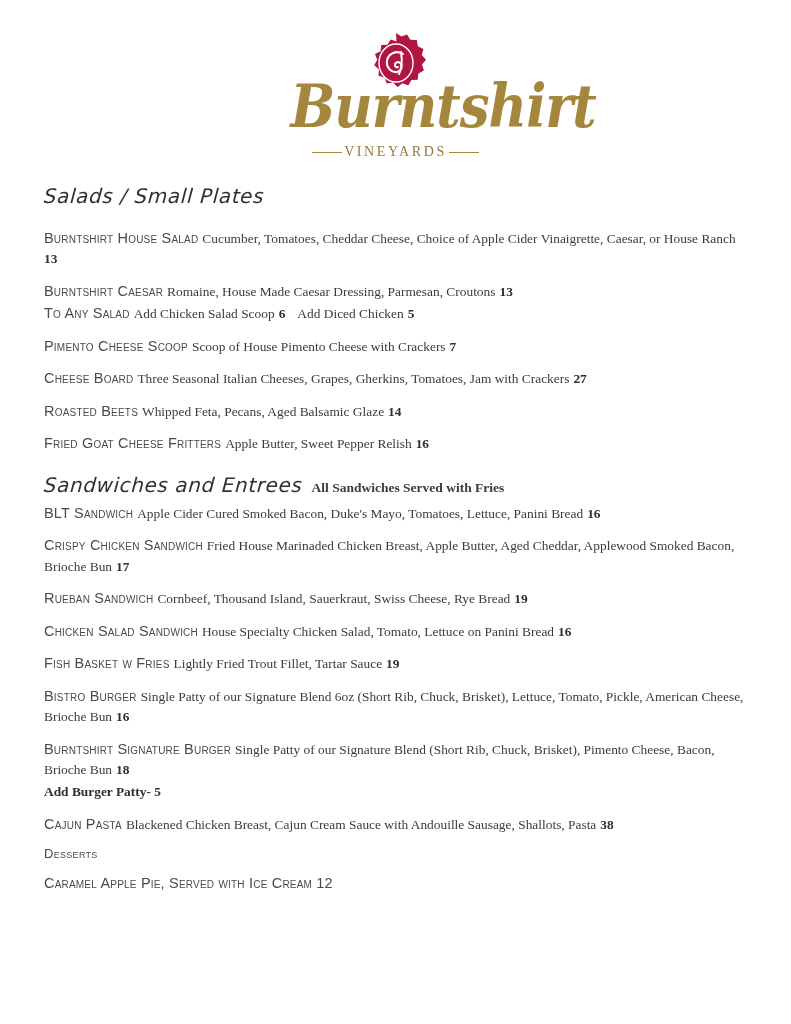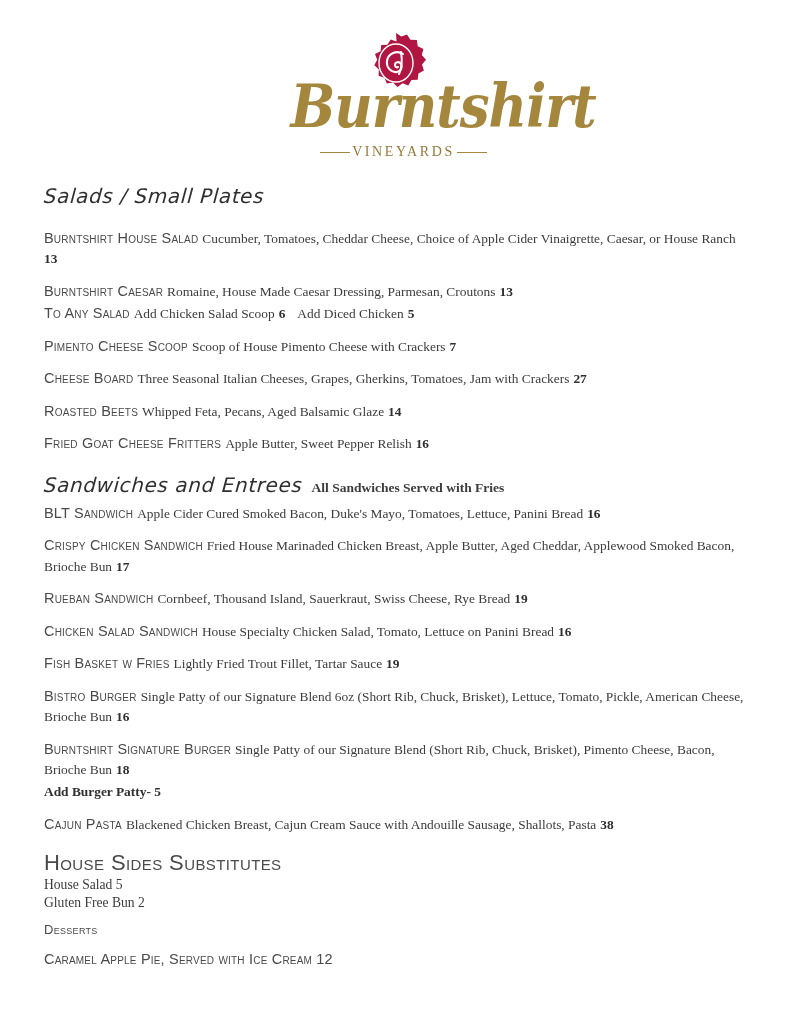--- a/index.html
+++ b/index.html
@@ -54,21 +54,21 @@
     font-style: italic;
     font-weight: 700;
     font-size: 53px;
     line-height: 1;
     letter-spacing: -1px;
     color: #a4873c;
     transform: scaleY(1.12);
   }
   .vineyards-row {
     position: absolute;
-    left: 8px;
+    left: 0;
     top: 112px;
     width: 210px;
     display: flex;
     align-items: center;
     justify-content: center;
     gap: 2px;
   }
   .vin-rule {
     display: block;
     width: 30px;
@@ -311,25 +311,20 @@
 
       <div class="item">
         <span class="item-name">Cajun Pasta</span>
         <span class="item-desc">Blackened Chicken Breast, Cajun Cream Sauce with Andouille Sausage, Shallots, Pasta</span>
         <span class="item-price">38</span>
       </div>
 
     </div>
   </div>
 
-  <div class="sec-sides">
-    <div class="caps-head">House Sides Substitutes</div>
-    <div class="plain-serif">House Salad 5</div>
-    <div class="plain-serif">Gluten Free Bun 2</div>
-  </div>
 
   <div class="sec-desserts">
     <div class="caps-sub">Desserts</div>
 
     <div class="dessert-line" style="margin-top:14px;">Caramel Apple Pie, Served with Ice Cream  12</div>
 
   </div>
 
 </div>
 

